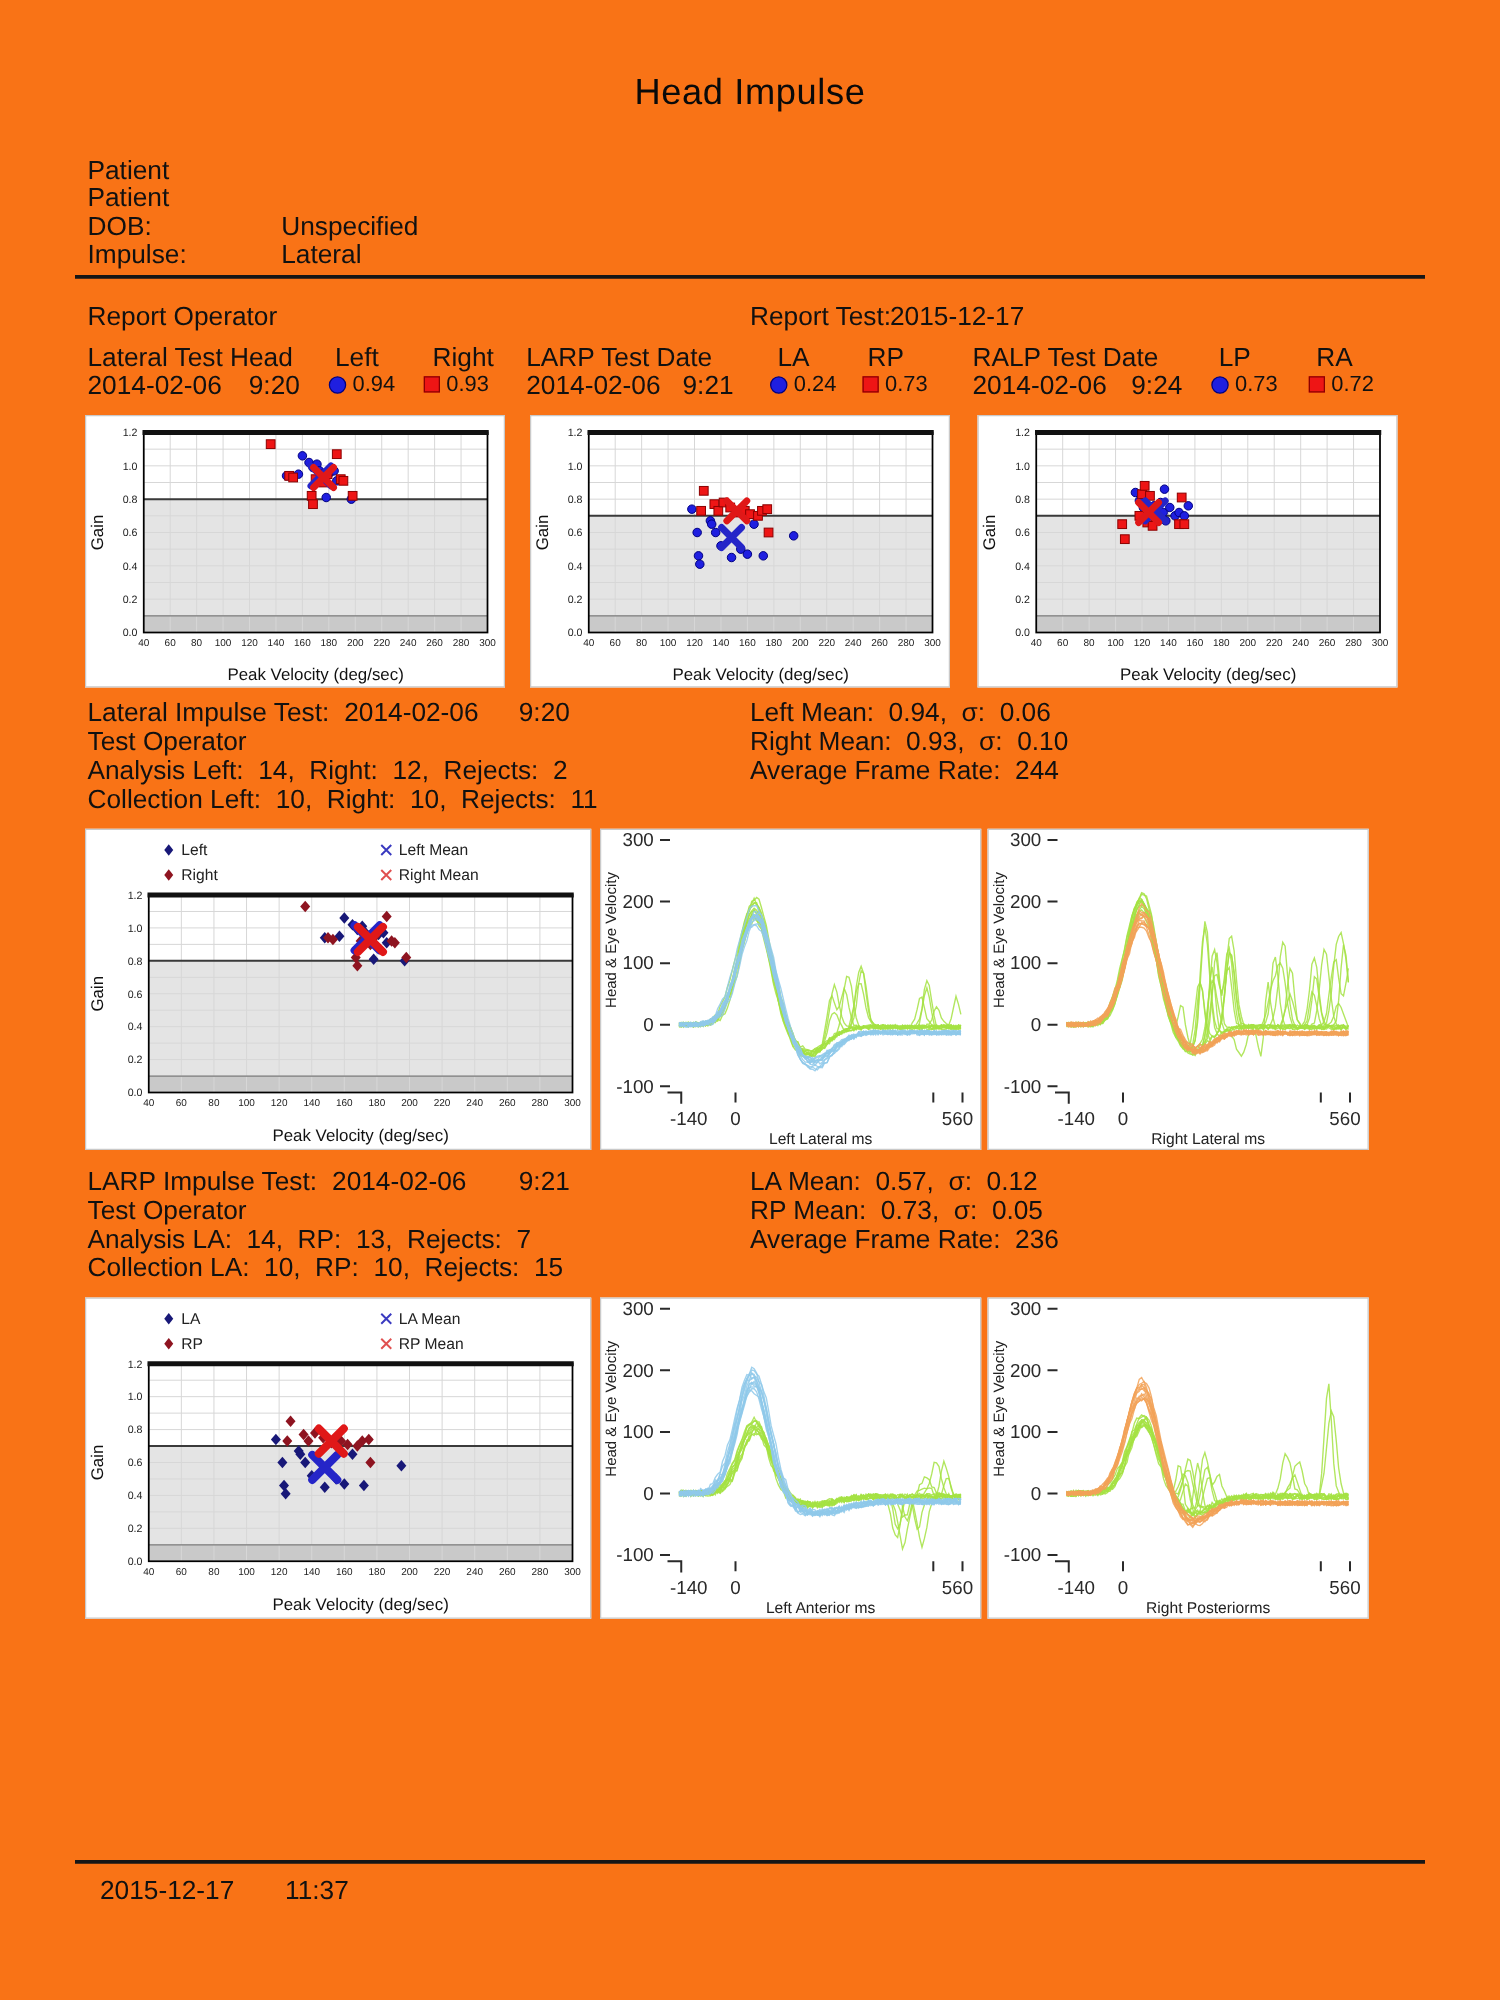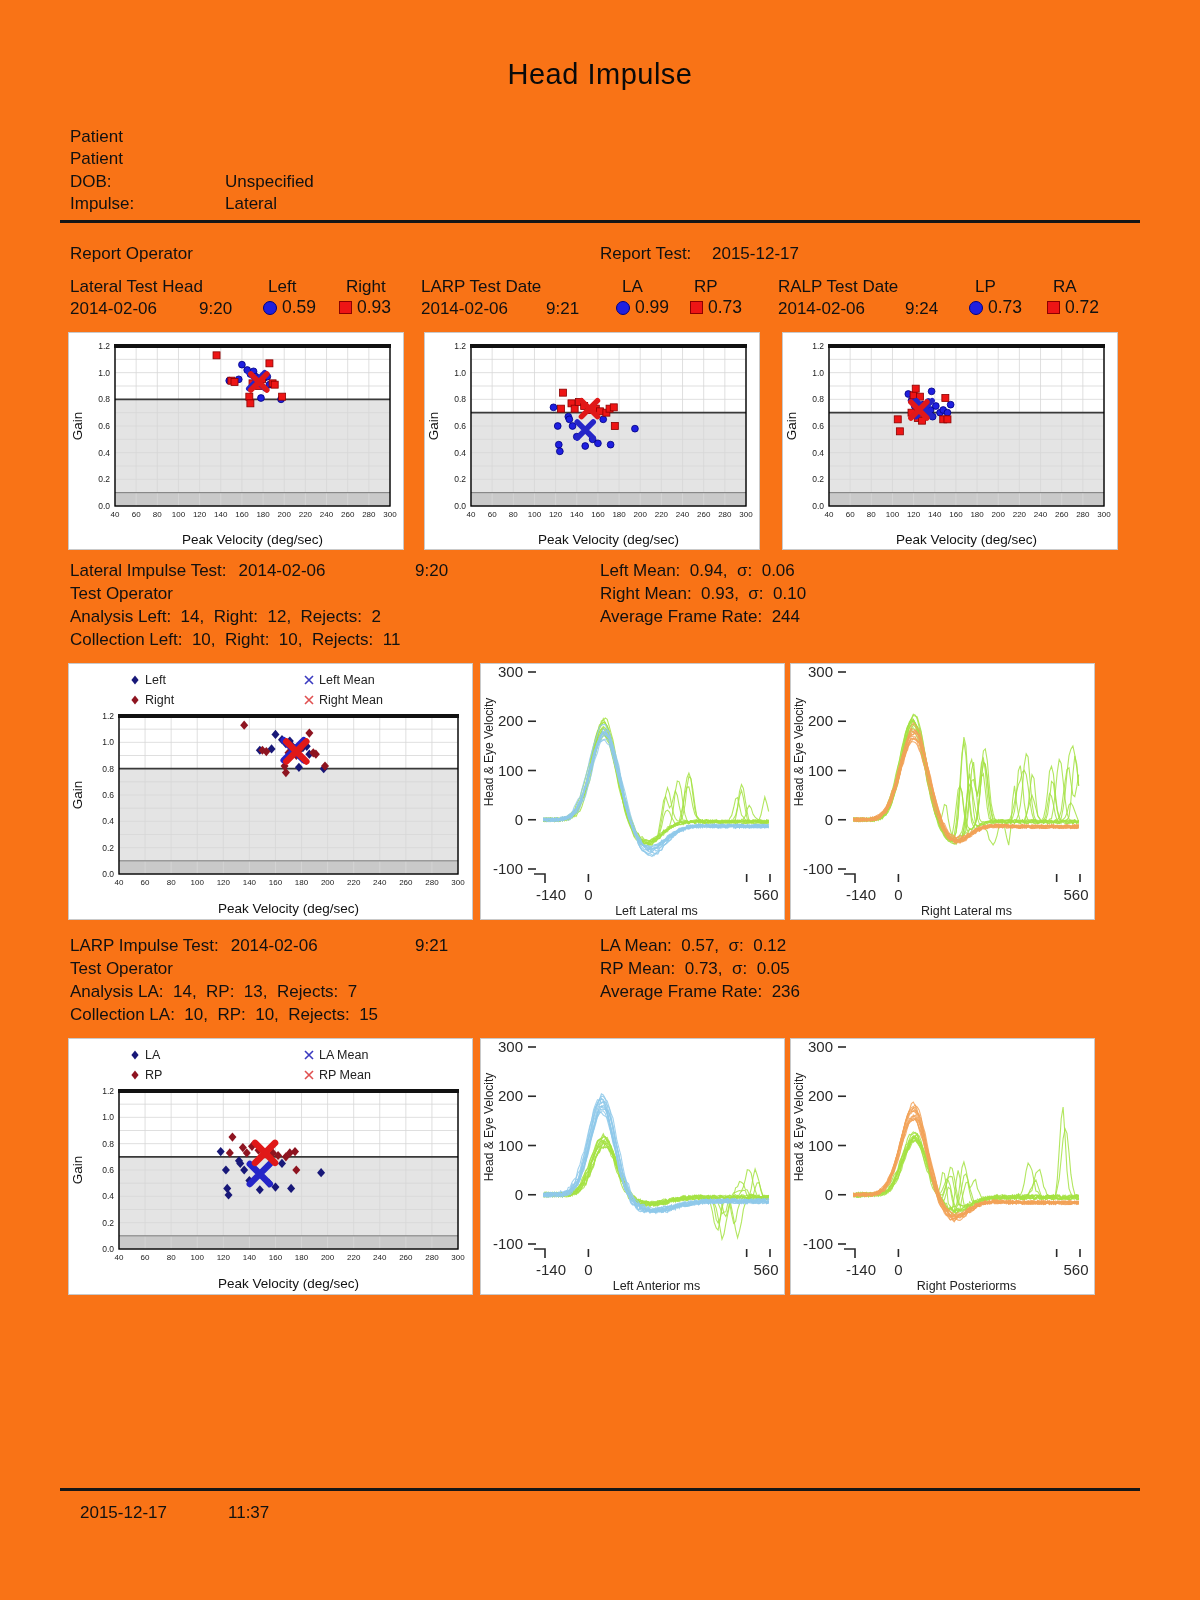--- a/index.html
+++ b/index.html
@@ -1,19 +1,19 @@
 <!DOCTYPE html>
 <html><head>
 <meta charset="utf-8">
 <style>
   html,body{margin:0;padding:0;background:#fff;}
   .page{position:relative;width:1200px;height:1600px;background:#f97316;
         font-family:"Liberation Sans",sans-serif;color:#111;overflow:hidden;}
   .abs{position:absolute;white-space:pre;}
-  .t17{font-size:17px;line-height:22px;}
+  .t17{font-size:21px;line-height:22px;}
   .title{position:absolute;left:0;top:58px;width:1200px;text-align:center;
          font-size:29px;letter-spacing:.5px;color:#0a0a0a;}
   .hr{position:absolute;left:60px;width:1080px;height:3px;background:#161616;}
   .vcell{position:absolute;display:flex;align-items:center;gap:5px;font-size:17.5px;}
   .mk-circle{display:inline-block;width:14px;height:14px;border-radius:50%;
              background:#1f1fe0;border:1px solid #000080;box-sizing:border-box;}
   .mk-square{display:inline-block;width:13px;height:13px;
              background:#ee1515;border:1px solid #8b0000;box-sizing:border-box;}
   .panel{position:absolute;background:#fff;border:1px solid #c9c9c9;box-sizing:border-box;}
   .chart{position:absolute;left:0;top:0;}
@@ -39,35 +39,35 @@
   <span class="abs t17" style="left:600px;top:243px">Report Test:</span>
   <span class="abs t17" style="left:712px;top:243px">2015-12-17</span>
 
   <span class="abs t17" style="left:70px;top:276px">Lateral Test Head</span>
   <span class="abs t17" style="left:268px;top:276px">Left</span>
   <span class="abs t17" style="left:346px;top:276px">Right</span>
   <span class="abs t17" style="left:70px;top:298px">2014-02-06</span>
   <span class="abs t17" style="left:199px;top:298px">9:20</span>
   <span class="vcell" style="left:263px;top:297px">
       <span class="mk-circle"></span>
-      <span>0.59</span>
+      <span>0.94</span>
     </span>
   <span class="vcell" style="left:339px;top:297px">
       <span class="mk-square"></span>
       <span>0.93</span>
     </span>
 
   <span class="abs t17" style="left:421px;top:276px">LARP Test Date</span>
   <span class="abs t17" style="left:622px;top:276px">LA</span>
   <span class="abs t17" style="left:694px;top:276px">RP</span>
   <span class="abs t17" style="left:421px;top:298px">2014-02-06</span>
   <span class="abs t17" style="left:546px;top:298px">9:21</span>
   <span class="vcell" style="left:616px;top:297px">
       <span class="mk-circle"></span>
-      <span>0.99</span>
+      <span>0.24</span>
     </span>
   <span class="vcell" style="left:690px;top:297px">
       <span class="mk-square"></span>
       <span>0.73</span>
     </span>
 
   <span class="abs t17" style="left:778px;top:276px">RALP Test Date</span>
   <span class="abs t17" style="left:975px;top:276px">LP</span>
   <span class="abs t17" style="left:1053px;top:276px">RA</span>
   <span class="abs t17" style="left:778px;top:298px">2014-02-06</span>

